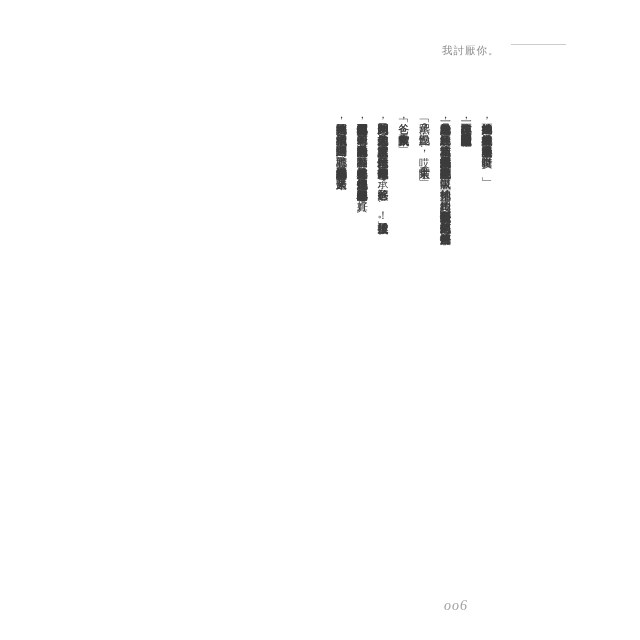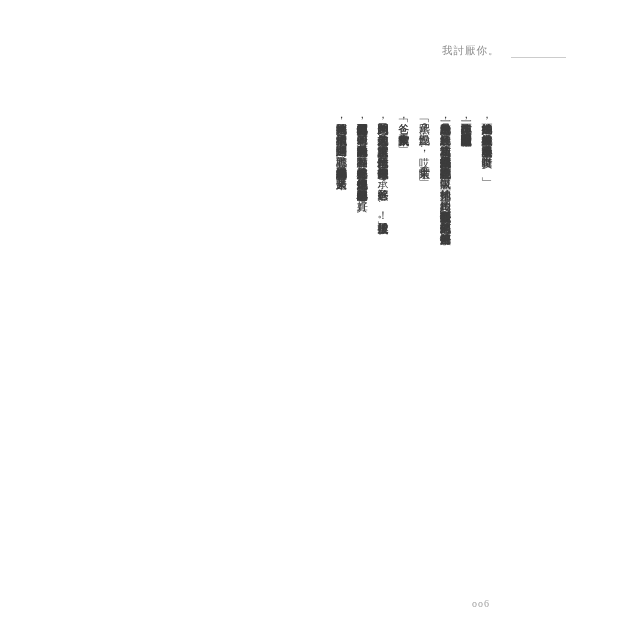--- a/index.html
+++ b/index.html
@@ -23,21 +23,21 @@
     width: 640px;
     height: 640px;
     background: var(--background);
     overflow: hidden;
   }
   .running-head {
     position: absolute;
     top: 44px;
     left: 442px;
     display: flex;
-    align-items: flex-end;
+    align-items: flex-start;
     gap: 11px;
   }
   .running-head-title {
     font-size: 10.5px;
     color: var(--running-head-text);
     letter-spacing: 1px;
     white-space: nowrap;
   }
   .running-head-rule {
     width: 55px;
@@ -59,24 +59,25 @@
     overflow: hidden;
   }
   .body-text p {
     margin: 0;
     padding: 0;
     text-indent: 2em;
   }
   .page-number {
     position: absolute;
     top: 598px;
-    left: 472px;
-    font-size: 10px;
+    left: 444px;
+    font-size: 14px;
     color: var(--page-number-text);
     letter-spacing: 1px;
+    font-style: italic;
   }
 </style>
 </head>
 <body>
 
 <div class="page">
 
   <div class="running-head">
     <span class="running-head-title">我討厭你。</span>
     <span class="running-head-rule"></span>

